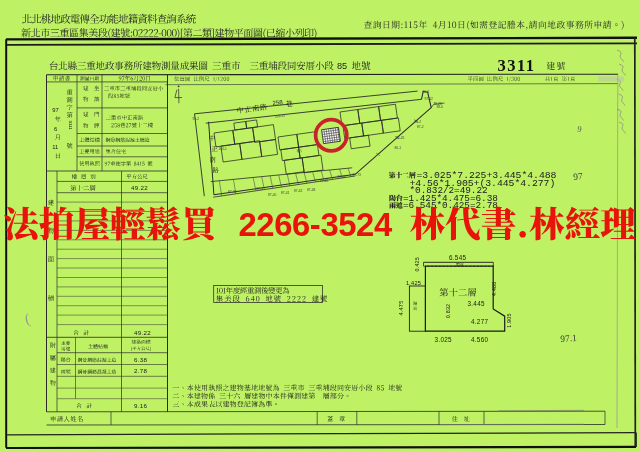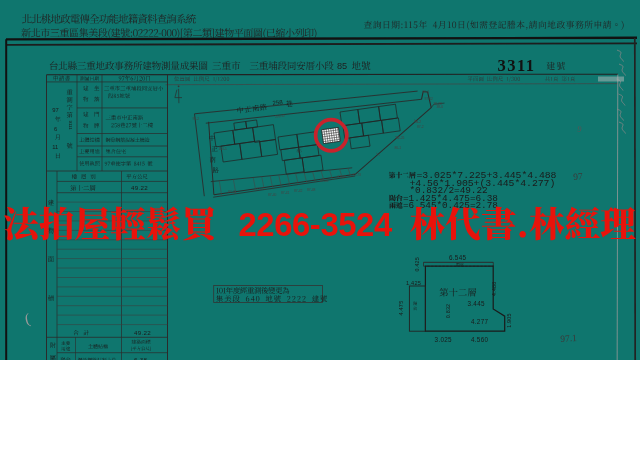--- a/index.html
+++ b/index.html
@@ -1,14 +1,14 @@
 <!DOCTYPE html>
 <html><head><meta charset="utf-8"><style>
 html,body{margin:0;padding:0;background:#fff;}
-#page{position:relative;width:640px;height:360px;background:#0f766e;overflow:hidden;}
+#page{position:relative;width:640px;height:452px;background:#bef264;overflow:hidden;}
 </style></head><body>
 
 <div id="page">
 <svg width="640" height="452" viewBox="0 0 640 452">
 <defs>
         <path id="g0" d="M856 -588Q856 -588 864 -580Q872 -573 884 -562Q897 -551 910 -538Q924 -525 935 -513Q932 -497 910 -497H610V-527H812ZM675 -808Q674 -798 666 -790Q657 -783 639 -780V-63Q639 -45 648 -37Q656 -29 686 -29H772Q802 -29 824 -30Q847 -30 856 -31Q864 -33 868 -36Q873 -38 877 -44Q881 -52 886 -74Q890 -96 896 -126Q903 -156 908 -187H922L925 -39Q942 -33 948 -27Q955 -21 955 -10Q955 5 940 14Q924 22 884 26Q844 29 770 29H675Q636 29 614 22Q591 14 582 -3Q574 -20 574 -49V-820ZM53 -22Q82 -25 130 -33Q178 -41 240 -52Q301 -64 370 -77Q440 -90 513 -104L515 -89Q445 -63 346 -28Q247 6 114 48Q111 58 104 64Q97 69 90 72ZM431 -805Q430 -795 422 -788Q414 -780 394 -777V-72Q394 -68 386 -62Q379 -56 367 -52Q355 -48 342 -48H330V-816ZM371 -526V-497H78L69 -526Z"></path>
         <path id="g1" d="M239 -488Q287 -466 315 -442Q343 -418 356 -396Q368 -374 370 -356Q371 -338 363 -327Q355 -316 342 -314Q328 -313 314 -325Q308 -350 294 -378Q279 -406 262 -434Q244 -461 228 -481ZM280 -832Q279 -821 272 -814Q264 -806 245 -803V55Q245 59 237 65Q229 71 218 76Q208 80 196 80H183V-842ZM237 -589Q215 -465 170 -355Q124 -245 50 -154L35 -167Q71 -229 98 -300Q124 -371 142 -448Q161 -526 172 -605H237ZM299 -659Q299 -659 312 -648Q326 -637 344 -622Q363 -606 377 -591Q373 -575 351 -575H44L36 -605H258ZM926 -628Q922 -621 912 -617Q902 -613 887 -617Q869 -598 840 -572Q812 -546 780 -519Q747 -492 715 -469L704 -478Q728 -508 754 -546Q781 -584 804 -621Q827 -658 841 -682ZM325 -251Q343 -262 376 -284Q409 -305 450 -333Q492 -361 534 -391L542 -380Q517 -352 479 -308Q441 -264 392 -211Q394 -192 379 -182ZM377 -671Q433 -636 462 -602Q490 -568 498 -538Q506 -508 500 -488Q493 -469 478 -464Q462 -460 444 -476Q441 -506 428 -540Q416 -575 399 -608Q382 -640 365 -664ZM717 -400Q778 -378 816 -351Q855 -324 876 -298Q896 -272 901 -250Q906 -228 900 -214Q894 -199 880 -196Q866 -193 848 -205Q839 -236 816 -270Q792 -305 763 -337Q734 -369 706 -391ZM771 -822Q770 -812 762 -805Q754 -798 735 -795V-40Q735 -24 741 -18Q747 -12 768 -12H820Q839 -12 854 -12Q869 -12 875 -13Q880 -14 884 -16Q888 -18 891 -22Q895 -27 899 -44Q903 -62 908 -86Q913 -110 916 -132H929L932 -19Q949 -13 954 -8Q960 -2 960 8Q960 22 948 30Q936 39 906 42Q875 46 819 46L755 45Q707 45 691 29Q675 13 675 -22V-833ZM611 -824Q610 -814 602 -806Q595 -799 576 -797V-361Q576 -259 551 -177Q526 -95 468 -32Q409 32 306 80L294 66Q378 17 426 -44Q475 -106 496 -184Q516 -262 516 -360V-834Z"></path>
         <path id="g2" d="M824 -637 865 -680 934 -607Q925 -599 895 -596Q887 -543 872 -476Q857 -410 838 -344Q819 -279 795 -225L780 -234Q789 -279 797 -332Q805 -385 812 -440Q818 -495 823 -546Q828 -597 830 -637ZM848 -650 860 -623 327 -394 307 -417 823 -639ZM519 -693Q518 -683 510 -676Q501 -669 484 -667V-55Q484 -33 497 -24Q510 -15 556 -15H706Q759 -15 796 -16Q833 -16 849 -17Q860 -18 866 -22Q871 -25 876 -32Q882 -45 892 -84Q902 -122 912 -174H925L928 -27Q948 -21 954 -16Q961 -10 961 0Q961 14 950 22Q940 31 912 36Q885 41 835 42Q785 44 704 44H551Q501 44 473 36Q445 29 433 10Q421 -9 421 -42V-705ZM718 -830Q716 -820 708 -813Q701 -806 681 -803V-139Q681 -135 674 -130Q666 -124 654 -120Q643 -115 632 -115H620V-842ZM39 -137Q69 -144 122 -160Q175 -176 242 -198Q309 -219 379 -242L384 -228Q337 -200 268 -162Q199 -125 107 -78Q103 -59 86 -53ZM275 -803Q274 -793 266 -786Q258 -778 238 -776V-168L175 -148V-814ZM310 -612Q310 -612 324 -600Q337 -589 355 -573Q373 -557 387 -542Q383 -526 361 -526H58L50 -555H270Z"></path>
         <path id="g3" d="M49 -741H391L437 -799Q437 -799 446 -792Q454 -785 468 -774Q481 -764 496 -752Q510 -740 522 -728Q518 -712 496 -712H57ZM251 -741H315V-114L251 -101ZM283 -475H372L416 -532Q416 -532 424 -525Q431 -518 444 -508Q457 -497 470 -484Q484 -472 495 -461Q491 -445 469 -445H283ZM95 -562 182 -552Q181 -544 175 -538Q169 -532 154 -530V-71L95 -56ZM30 -72Q61 -78 112 -90Q164 -102 230 -118Q295 -135 370 -155Q446 -175 524 -196L528 -180Q453 -149 346 -106Q240 -62 96 -9Q90 10 74 15ZM557 -597Q575 -493 606 -400Q636 -306 685 -228Q734 -149 805 -86Q876 -24 973 17L970 27Q947 30 930 42Q914 55 907 78Q788 12 715 -86Q642 -183 602 -306Q562 -429 542 -570ZM790 -613H867Q850 -488 816 -382Q781 -277 720 -191Q660 -105 567 -38Q474 30 341 79L333 65Q448 10 530 -60Q611 -130 664 -214Q718 -299 748 -399Q778 -499 790 -613ZM588 -837 697 -813Q694 -803 685 -797Q676 -791 659 -790Q628 -660 575 -550Q522 -441 451 -366L437 -376Q471 -434 501 -508Q531 -581 554 -665Q576 -749 588 -837ZM555 -613H833L880 -673Q880 -673 888 -666Q897 -659 910 -648Q924 -637 938 -624Q953 -612 966 -600Q963 -584 940 -584H555Z"></path>
         <path id="g4" d="M802 -582Q793 -575 776 -586Q756 -580 722 -571Q688 -562 648 -554Q609 -545 574 -539L569 -552Q599 -564 636 -582Q672 -599 706 -617Q739 -635 758 -646ZM159 -482Q183 -484 223 -489Q263 -494 314 -500Q364 -507 416 -514L418 -499Q384 -487 332 -470Q281 -453 214 -433Q210 -423 204 -418Q199 -413 192 -411ZM197 -617Q265 -620 309 -612Q353 -603 376 -588Q400 -573 406 -558Q412 -544 404 -534Q397 -525 379 -527Q359 -541 326 -556Q294 -570 258 -582Q223 -594 191 -600ZM575 -514Q653 -515 702 -504Q752 -493 778 -478Q805 -463 812 -448Q820 -432 812 -422Q804 -413 786 -415Q762 -429 724 -445Q686 -461 646 -475Q605 -489 569 -496ZM889 -675V-646H148V-675ZM530 -424Q530 -421 515 -414Q500 -406 475 -406H465V-779H530ZM762 -834Q762 -834 776 -823Q791 -812 810 -796Q830 -781 847 -766Q843 -750 820 -750H172L164 -779H717ZM845 -675 887 -717 962 -644Q957 -640 948 -638Q939 -636 924 -635Q908 -612 880 -584Q853 -556 829 -537L816 -544Q823 -562 831 -586Q839 -611 846 -635Q853 -659 856 -675ZM160 -717Q176 -668 172 -631Q168 -594 152 -570Q137 -546 118 -534Q101 -524 80 -525Q59 -526 52 -542Q46 -558 54 -572Q63 -585 78 -592Q106 -606 126 -640Q147 -674 142 -716ZM523 -36Q523 -12 531 -6Q539 -1 573 -1H831Q848 -1 858 -2Q869 -4 873 -11Q885 -30 901 -107H914L916 -13Q938 -4 944 0Q949 3 949 12Q949 26 938 35Q927 44 901 49Q875 54 828 54H574Q527 54 502 48Q477 41 468 20Q459 0 459 -40V-382H523ZM740 -382 776 -421 853 -361Q849 -356 838 -351Q828 -346 814 -343V-97Q814 -93 805 -88Q796 -83 784 -79Q771 -75 759 -75H749V-382ZM232 -68Q232 -65 224 -60Q216 -54 204 -50Q192 -46 178 -46H168V-382V-415L238 -382H775V-353H232ZM777 -137V-108H211V-137ZM779 -262V-233H213V-262Z"></path>

